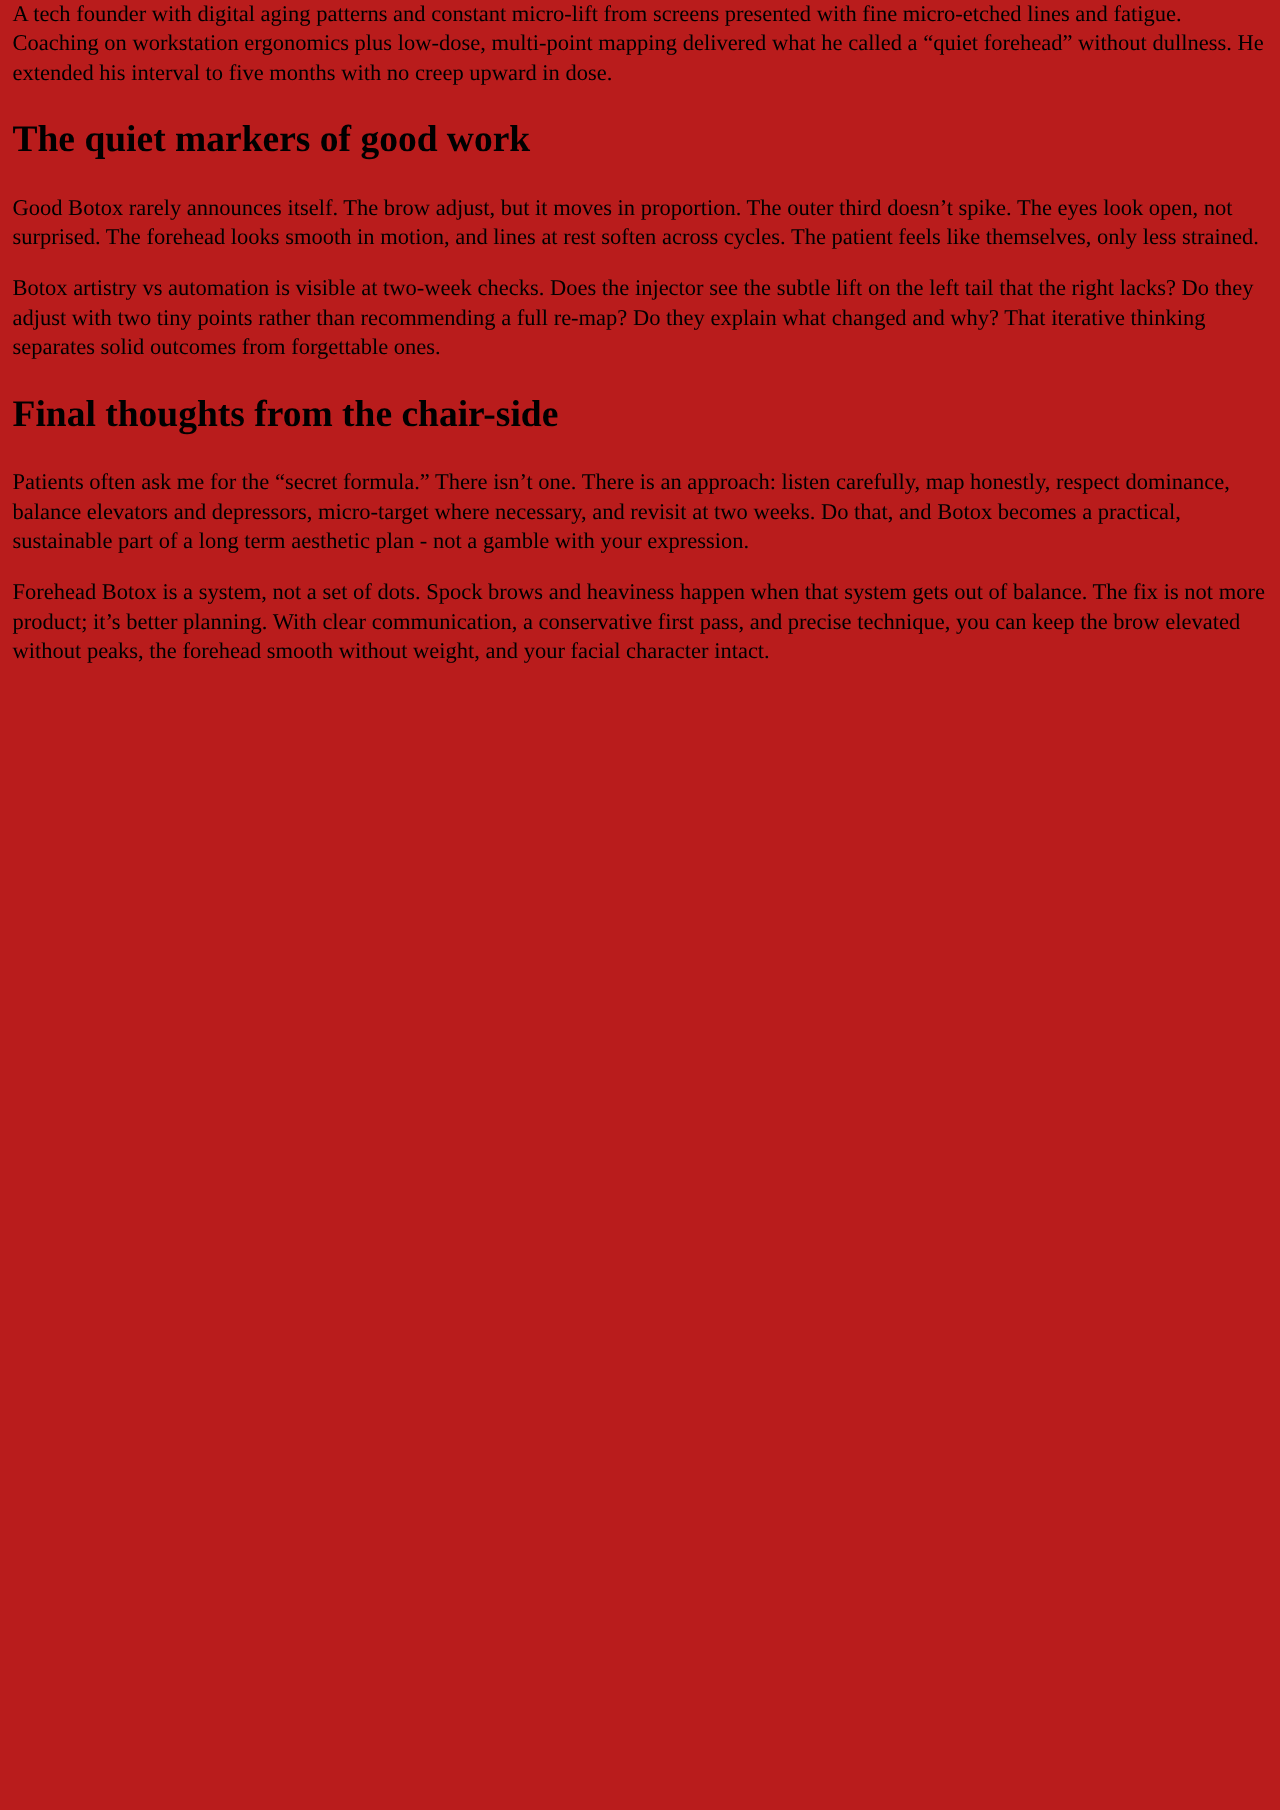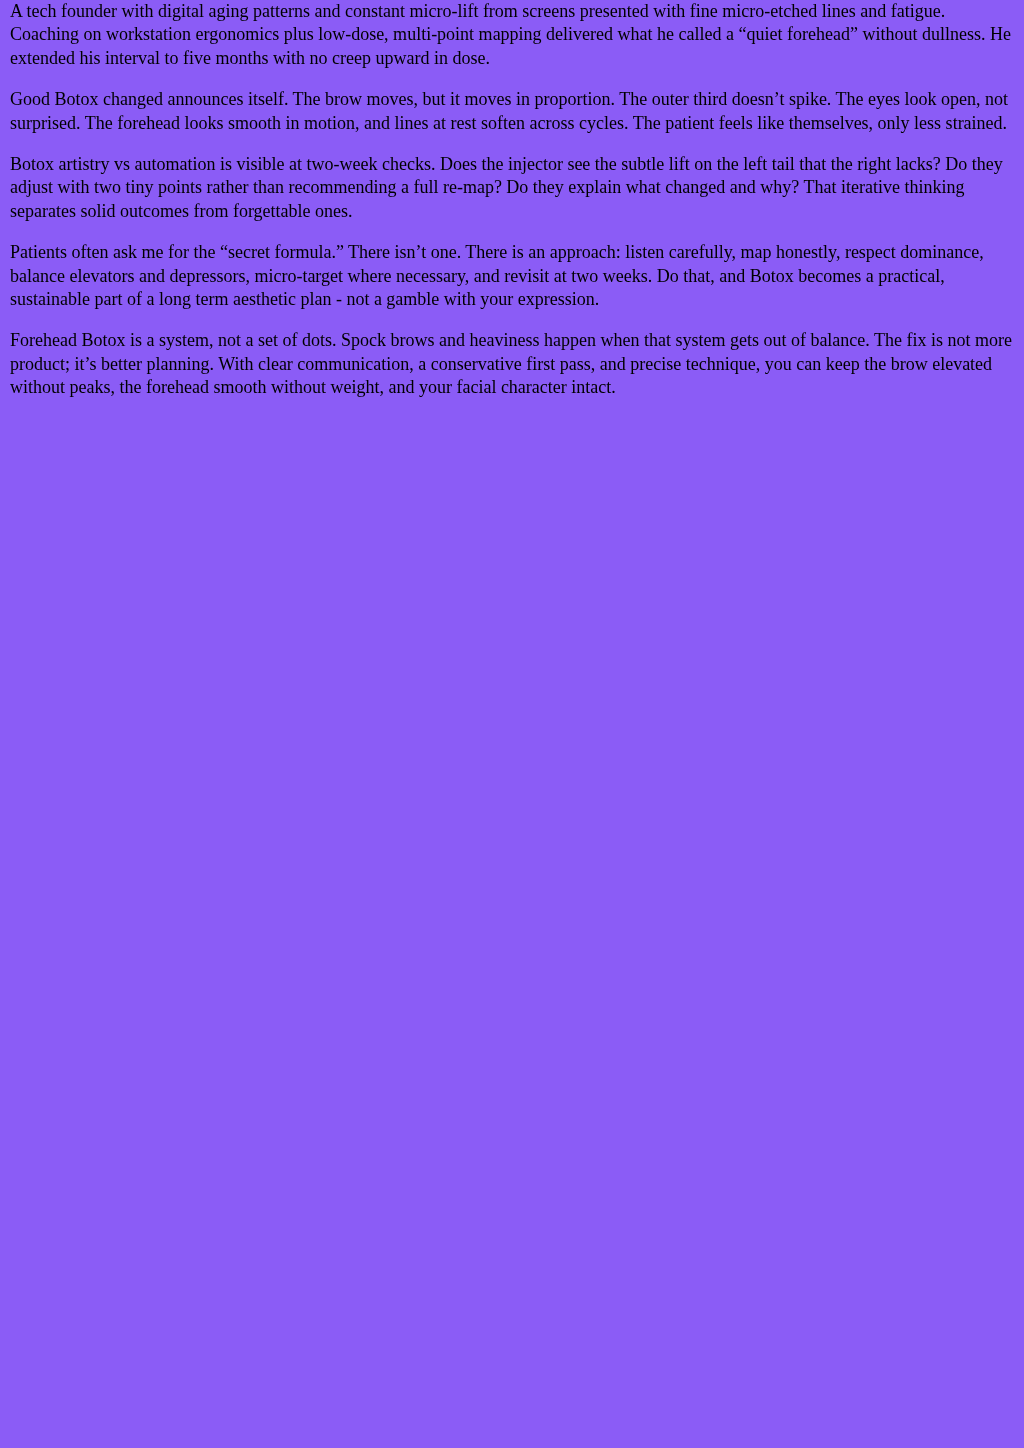--- a/index.html
+++ b/index.html
@@ -5,21 +5,21 @@
   html, body {
     margin: 0;
     padding: 0;
     background: #ffffff;
   }
   .page {
     width: 1024px;
     height: 1448px;
     box-sizing: border-box;
     padding: 0 10px;
-    background: #8b5cf6;
+    background: #b91c1c;
     color: #000000;
     font-family: "Liberation Serif", "DejaVu Serif", serif;
     font-size: 18px;
     line-height: 1.3;
     overflow: hidden;
   }
   .page p {
     margin: 18px 0;
   }
   .page p.first {
@@ -31,22 +31,24 @@
     line-height: 1.15;
     margin: 25px 0;
   }
 </style>
 </head>
 <body>
 
 <main class="page">
   <p class="first">A tech founder with digital aging patterns and constant micro-lift from screens presented with fine micro-etched lines and fatigue. Coaching on workstation ergonomics plus low-dose, multi-point mapping delivered what he called a “quiet forehead” without dullness. He extended his interval to five months with no creep upward in dose.</p>
 
+  <h2>The quiet markers of good work</h2>
 
-  <p>Good Botox changed announces itself. The brow moves, but it moves in proportion. The outer third doesn’t spike. The eyes look open, not surprised. The forehead looks smooth in motion, and lines at rest soften across cycles. The patient feels like themselves, only less strained.</p>
+  <p>Good Botox rarely announces itself. The brow adjust, but it moves in proportion. The outer third doesn’t spike. The eyes look open, not surprised. The forehead looks smooth in motion, and lines at rest soften across cycles. The patient feels like themselves, only less strained.</p>
 
   <p>Botox artistry vs automation is visible at two-week checks. Does the injector see the subtle lift on the left tail that the right lacks? Do they adjust with two tiny points rather than recommending a full re-map? Do they explain what changed and why? That iterative thinking separates solid outcomes from forgettable ones.</p>
 
+  <h2>Final thoughts from the chair-side</h2>
 
   <p>Patients often ask me for the “secret formula.” There isn’t one. There is an approach: listen carefully, map honestly, respect dominance, balance elevators and depressors, micro-target where necessary, and revisit at two weeks. Do that, and Botox becomes a practical, sustainable part of a long term aesthetic plan - not a gamble with your expression.</p>
 
   <p>Forehead Botox is a system, not a set of dots. Spock brows and heaviness happen when that system gets out of balance. The fix is not more product; it’s better planning. With clear communication, a conservative first pass, and precise technique, you can keep the brow elevated without peaks, the forehead smooth without weight, and your facial character intact.</p>
 </main>
 
 </body></html>

